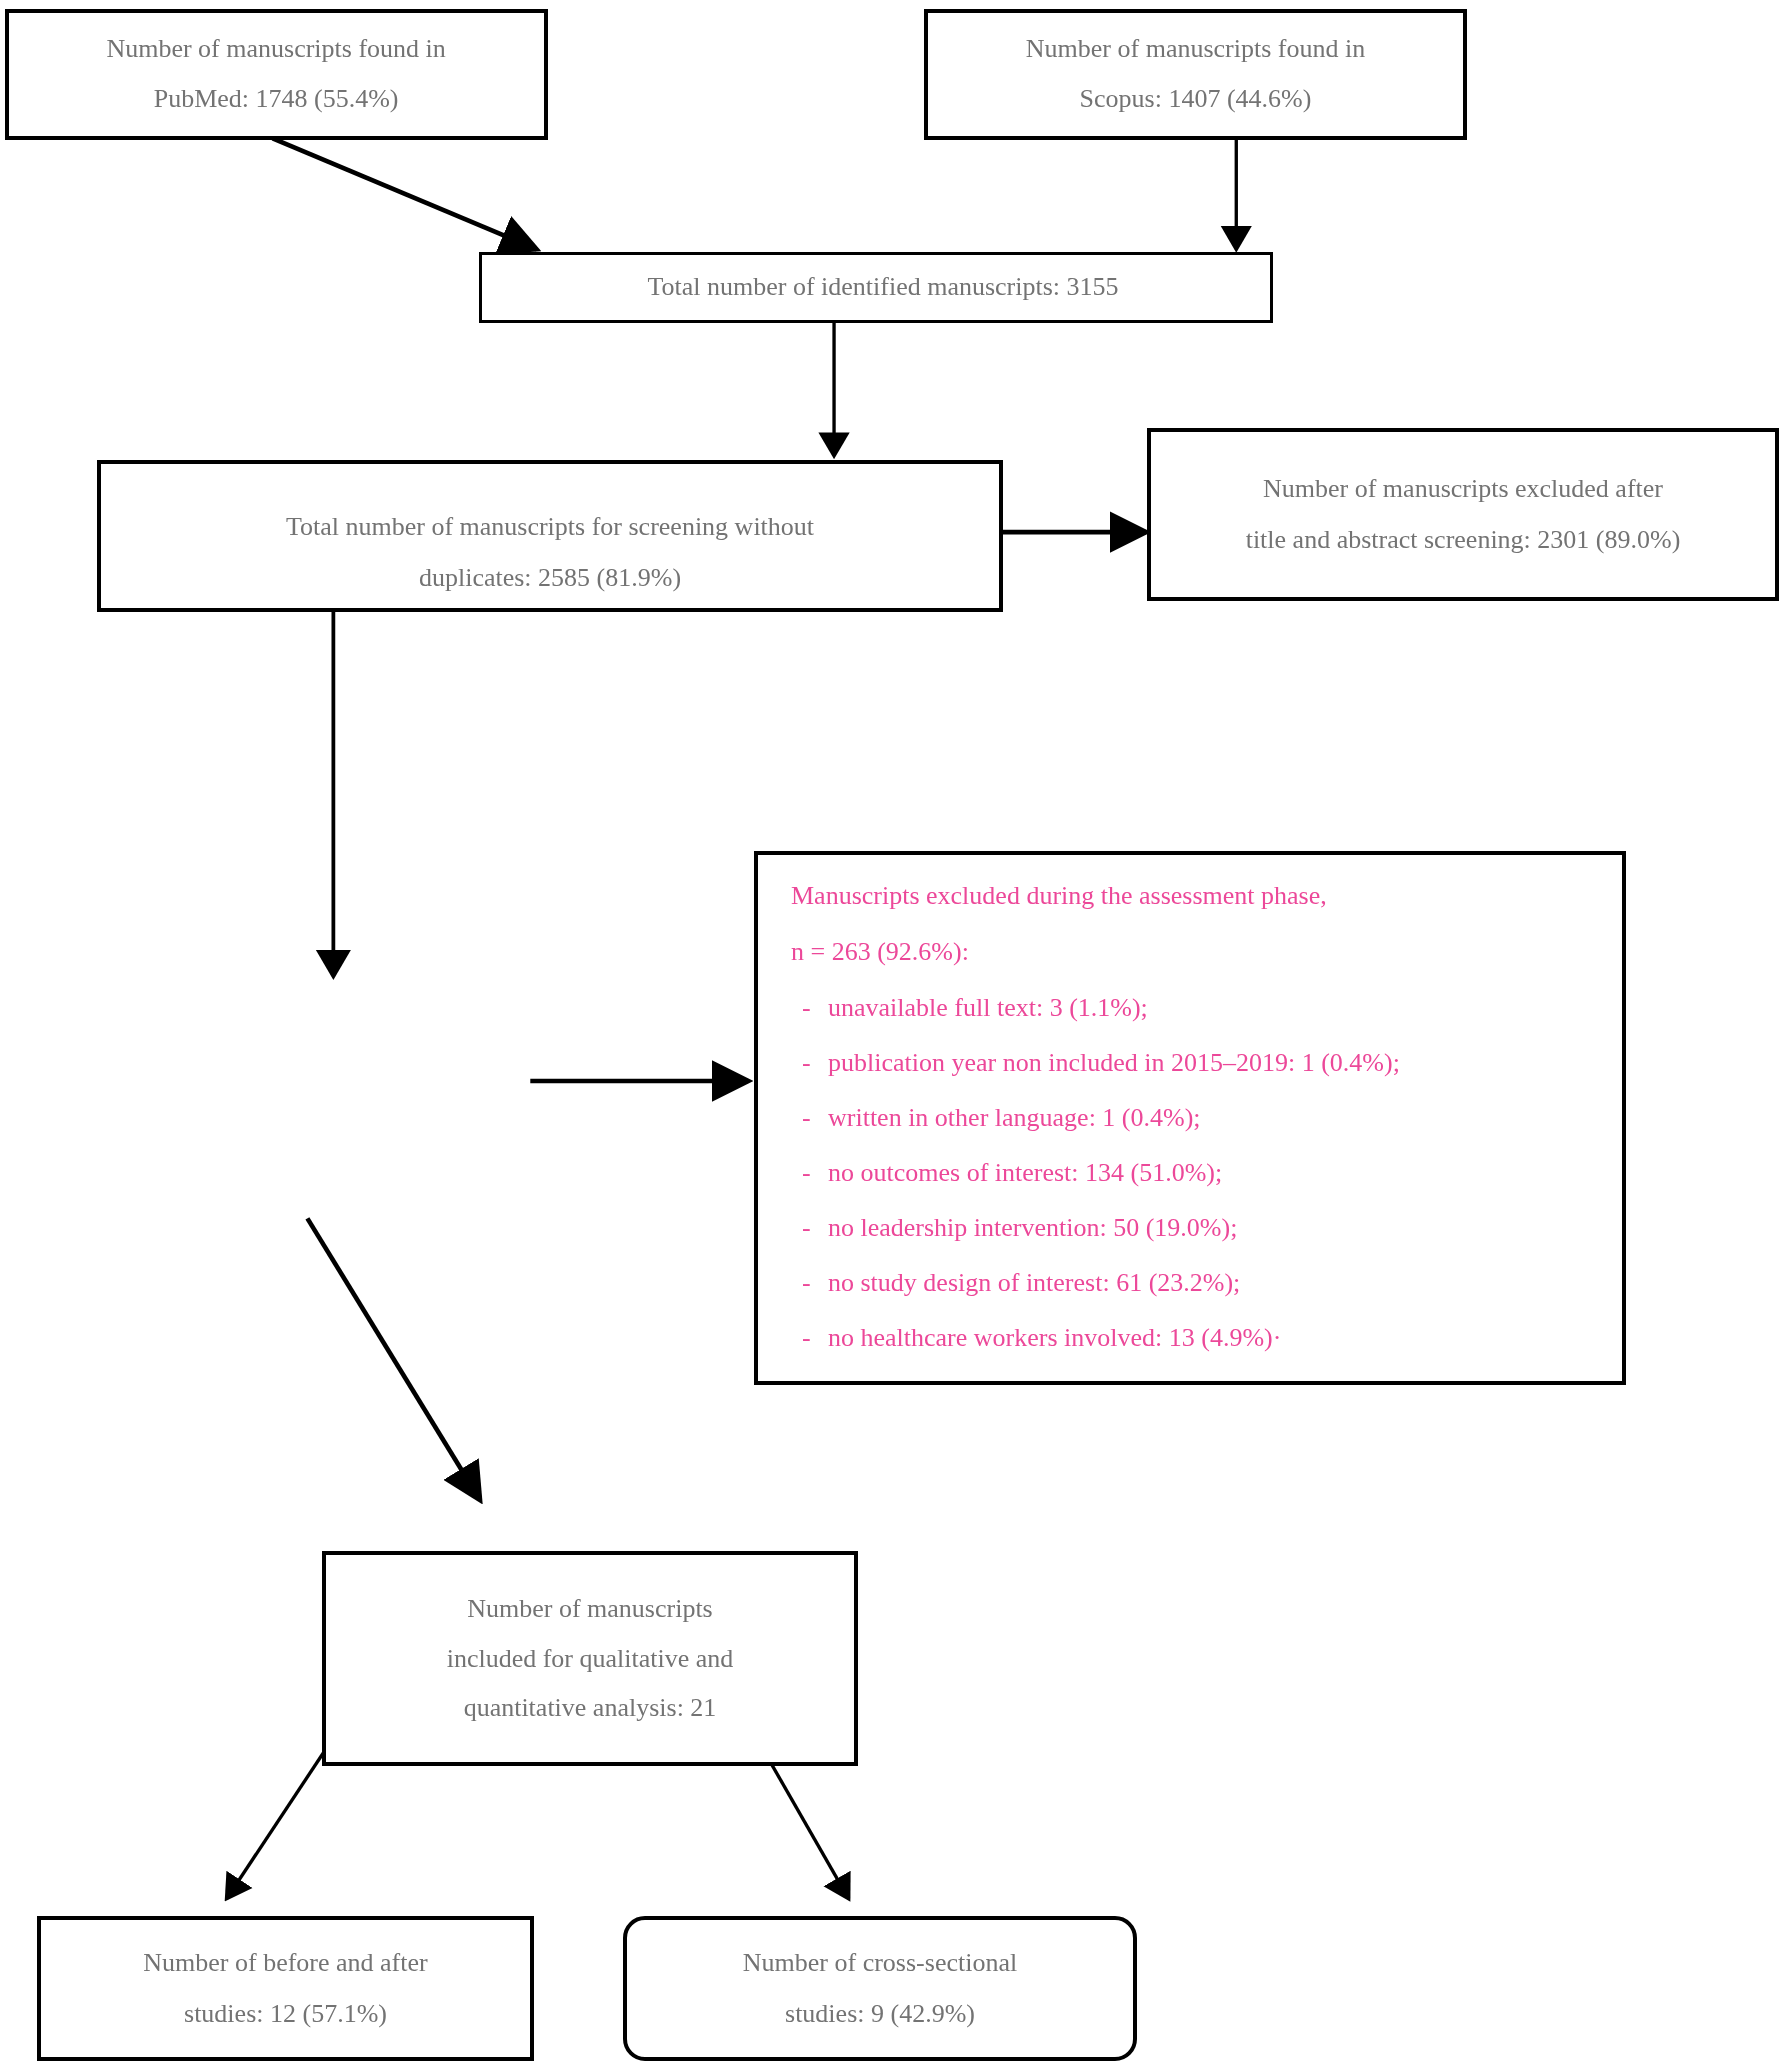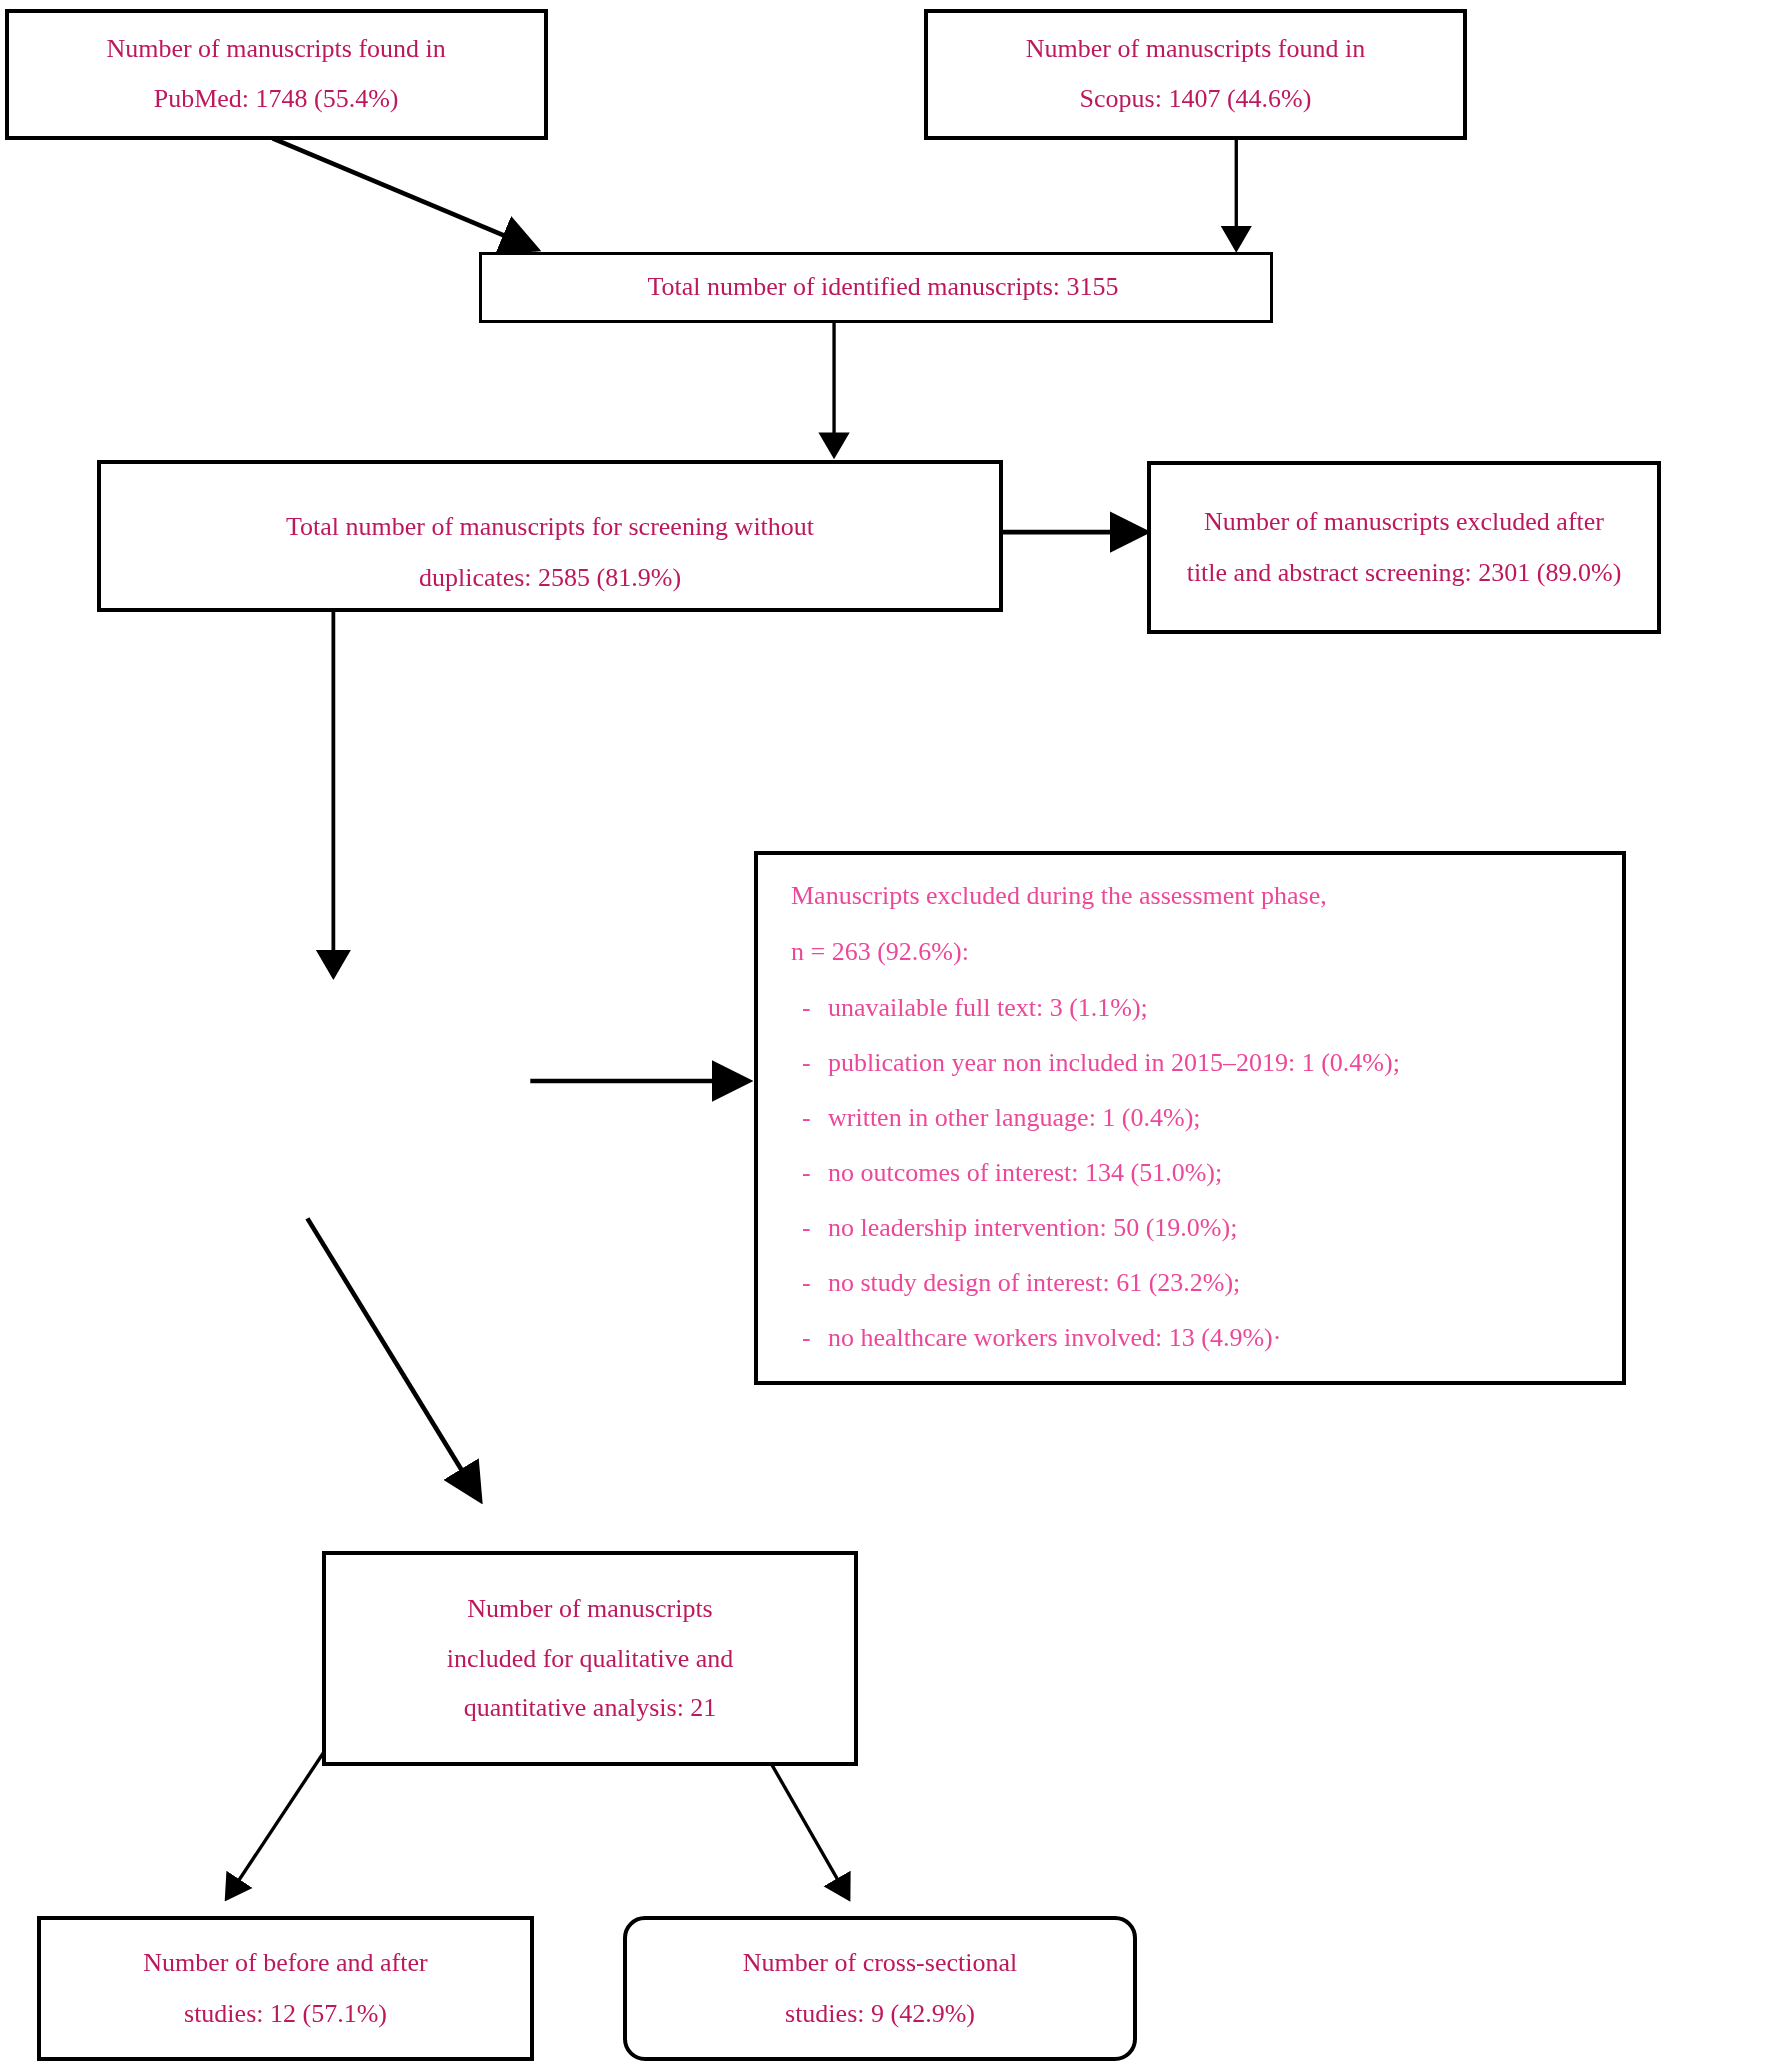--- a/index.html
+++ b/index.html
@@ -27,21 +27,21 @@
   .flow-box {
     position: absolute;
     box-sizing: border-box;
     background: #ffffff;
     border: 4.6px solid #000000;
     display: flex;
     flex-direction: column;
     align-items: center;
     justify-content: center;
     text-align: center;
-    color: #be185d;
+    color: #737373;
     font-size: 26px;
     line-height: 1.95;
     padding: 4.2px 10px;
   }
   .flow-box.thin {
     border-width: 3.4px;
   }
   .flow-box .ln {
     display: block;
     white-space: nowrap;
@@ -131,21 +131,21 @@
 
   <div class="flow-box thin" style="left:479px; top:252px; width:794px; height:71px;padding-left:24px;">
     <span class="ln">Total number of identified manuscripts: 3155</span>
   </div>
 
   <div class="flow-box" style="left:97px; top:460px; width:906px; height:152px;justify-content:flex-end;">
     <span class="ln">Total number of manuscripts for screening without</span>
     <span class="ln">duplicates: 2585 (81.9%)</span>
   </div>
 
-  <div class="flow-box" style="left:1147px; top:461px; width:514px; height:173px;">
+  <div class="flow-box" style="left:1147px; top:428px; width:632px; height:173px;">
     <span class="ln">Number of manuscripts excluded after</span>
     <span class="ln">title and abstract screening: 2301 (89.0%)</span>
   </div>
 
 
   <div class="excl-box" style="left:754px; top:851px; width:872px; height:534px;">
     <span class="excl-head">Manuscripts excluded during the assessment phase,</span>
     <span class="excl-head">n = 263 (92.6%):</span>
     <ul class="excl-list">
       <li>

